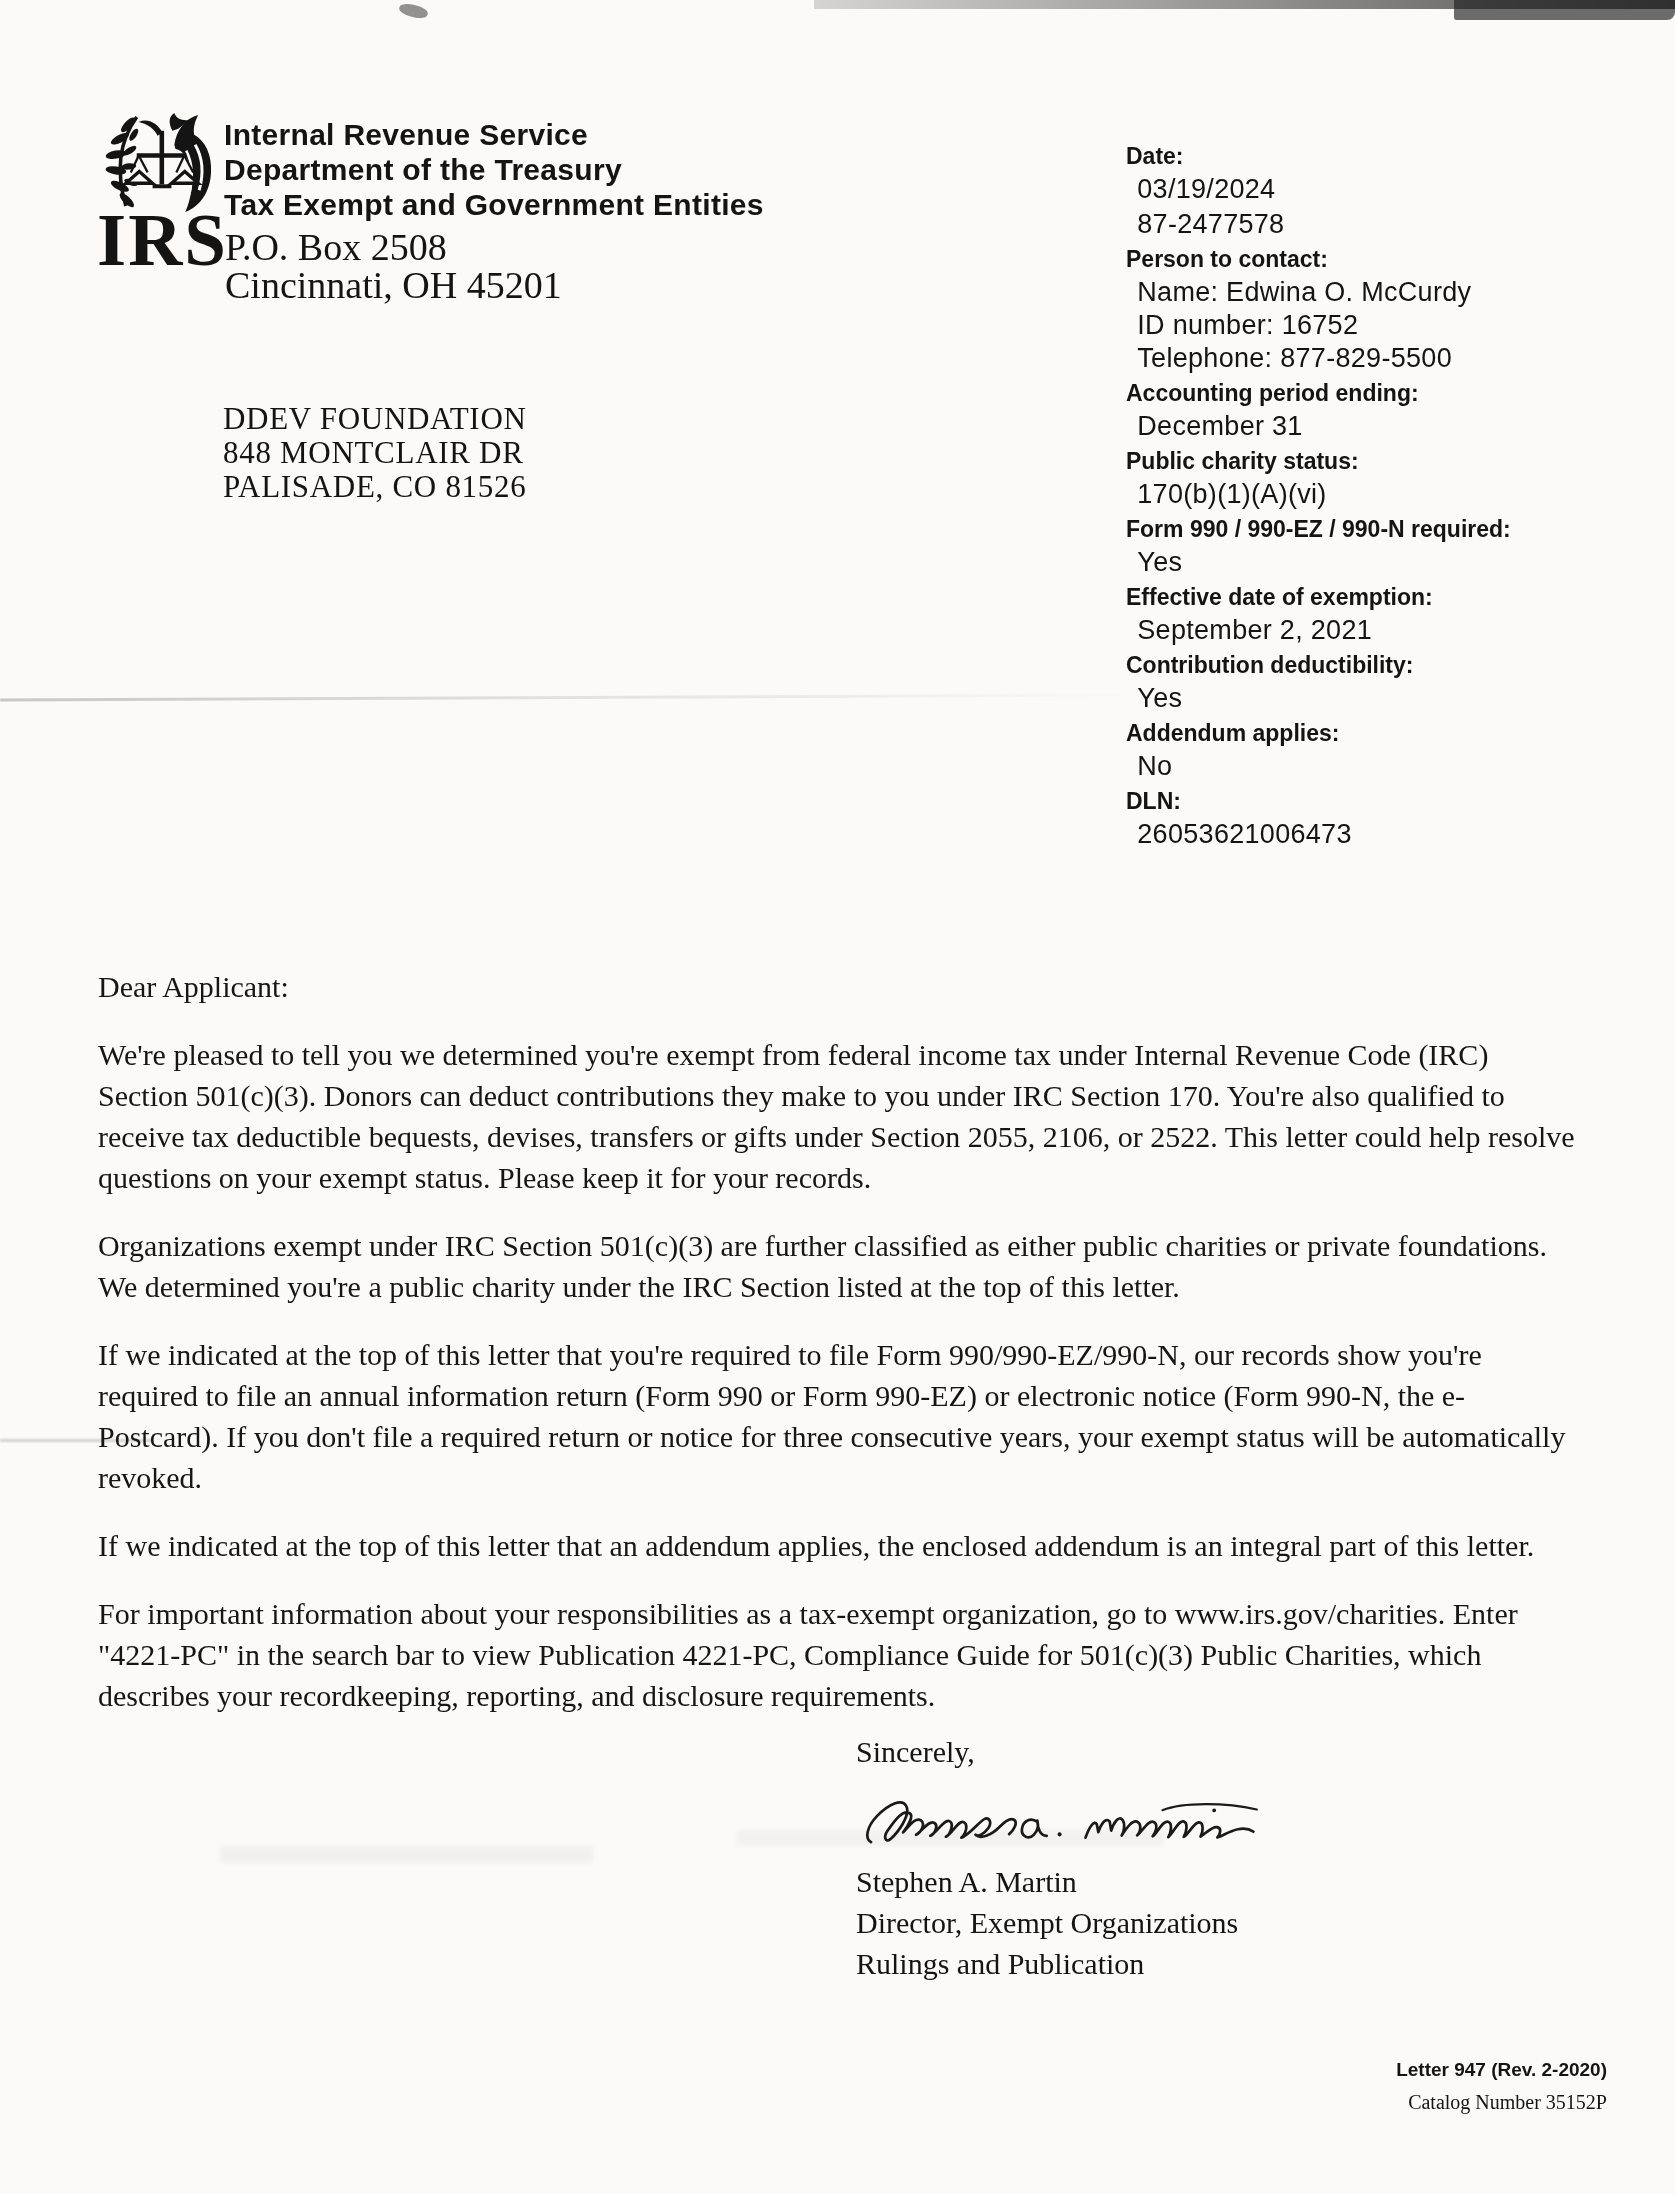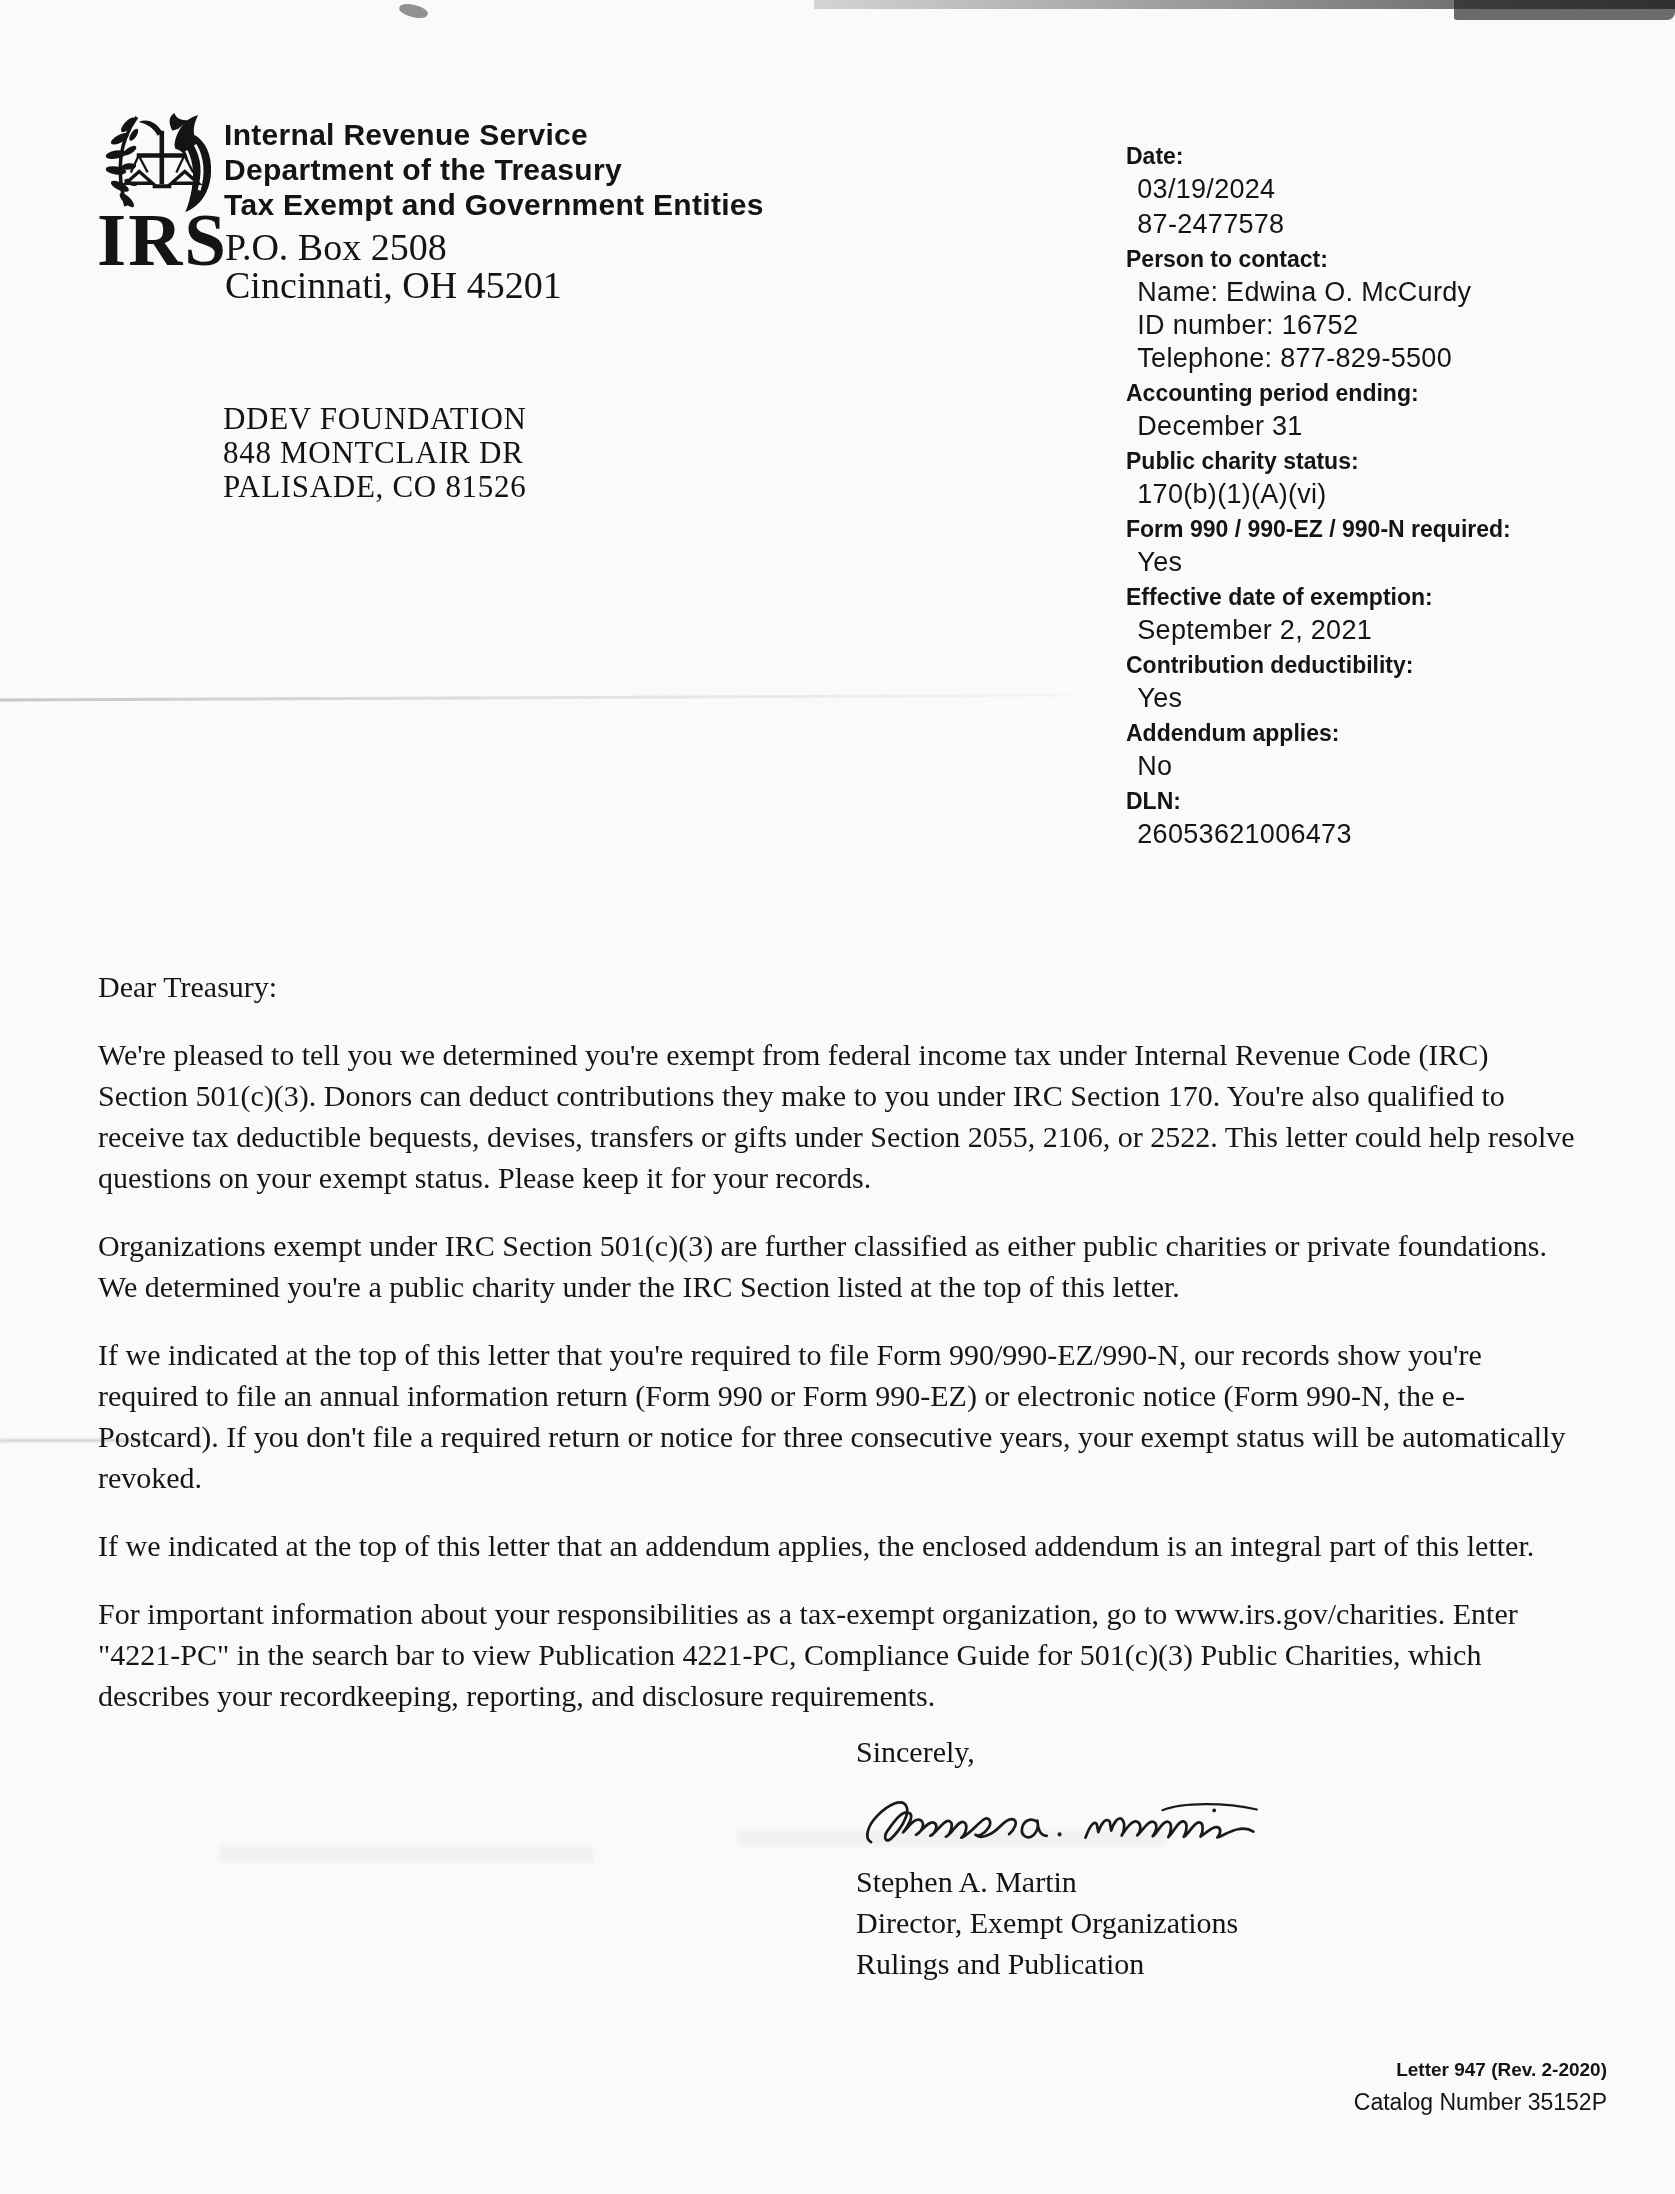--- a/index.html
+++ b/index.html
@@ -54,22 +54,22 @@
     font-size:30px;line-height:41px;color:#161616;}
   .letter-body p{margin:27px 0 0 0;}
   
   .closing{position:absolute;left:856px;top:1731px;font-size:30px;line-height:41px;}
   .sig-svg{display:block;margin:4px 0 1.3px 4px;transform:rotate(-1.2deg);}
   .signer div{white-space:nowrap;}
   
   .footer{position:absolute;top:2054px;right:68px;text-align:right;}
   .footer-letter{font-family:"Liberation Sans",sans-serif;font-weight:700;
     font-size:19px;line-height:31px;white-space:nowrap;}
-  .footer-catalog{font-family:Liberation Sans, sans-serif;
-    font-size:23px;line-height:27px;margin-top:4px;white-space:nowrap;}
+  .footer-catalog{font-family:Liberation Serif, serif;
+    font-size:20px;line-height:27px;margin-top:4px;white-space:nowrap;}
 </style>
 </head>
 <body>
 
 <div class="page">
 
   <div class="scan-bar-1"></div>
   <div class="scan-bar-2"></div>
   <div class="scan-speck"></div>
   <div class="fold-crease-1"></div>
@@ -167,21 +167,21 @@
     </div>
   </div>
 
   <div class="recipient">
     <div class="recipient-line">DDEV FOUNDATION</div>
     <div class="recipient-line">848 MONTCLAIR DR</div>
     <div class="recipient-line">PALISADE, CO 81526</div>
   </div>
 
   <div class="letter-body">
-    <div class="salutation">Dear Treasury:</div>
+    <div class="salutation">Dear Applicant:</div>
     <p>We're pleased to tell you we determined you're exempt from federal income tax under Internal Revenue Code (IRC) Section 501(c)(3). Donors can deduct contributions they make to you under IRC Section 170. You're also qualified to receive tax deductible bequests, devises, transfers or gifts under Section 2055, 2106, or 2522. This letter could help resolve questions on your exempt status. Please keep it for your records.</p>
     <p>Organizations exempt under IRC Section 501(c)(3) are further classified as either public charities or private foundations. We determined you're a public charity under the IRC Section listed at the top of this letter.</p>
     <p>If we indicated at the top of this letter that you're required to file Form 990/990-EZ/990-N, our records show you're required to file an annual information return (Form 990 or Form 990-EZ) or electronic notice (Form 990-N, the e-Postcard). If you don't file a required return or notice for three consecutive years, your exempt status will be automatically revoked.</p>
     <p>If we indicated at the top of this letter that an addendum applies, the enclosed addendum is an integral part of this letter.</p>
     <p>For important information about your responsibilities as a tax-exempt organization, go to www.irs.gov/charities. Enter "4221-PC" in the search bar to view Publication 4221-PC, Compliance Guide for 501(c)(3) Public Charities, which describes your recordkeeping, reporting, and disclosure requirements.</p>
   </div>
 
   <div class="closing">
     <div>Sincerely,</div>
     <svg class="sig-svg" viewBox="0 0 640 130" width="414" height="84" aria-hidden="true">

